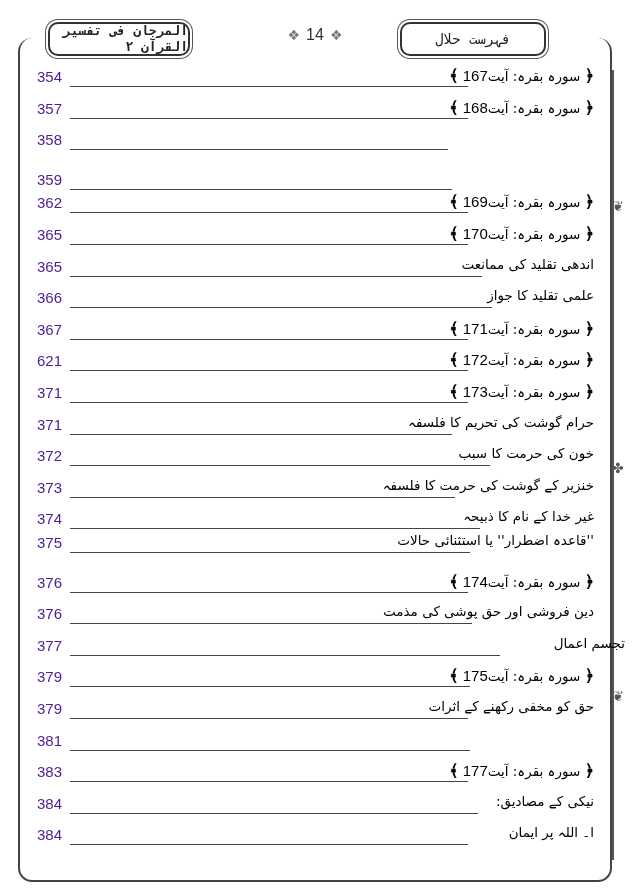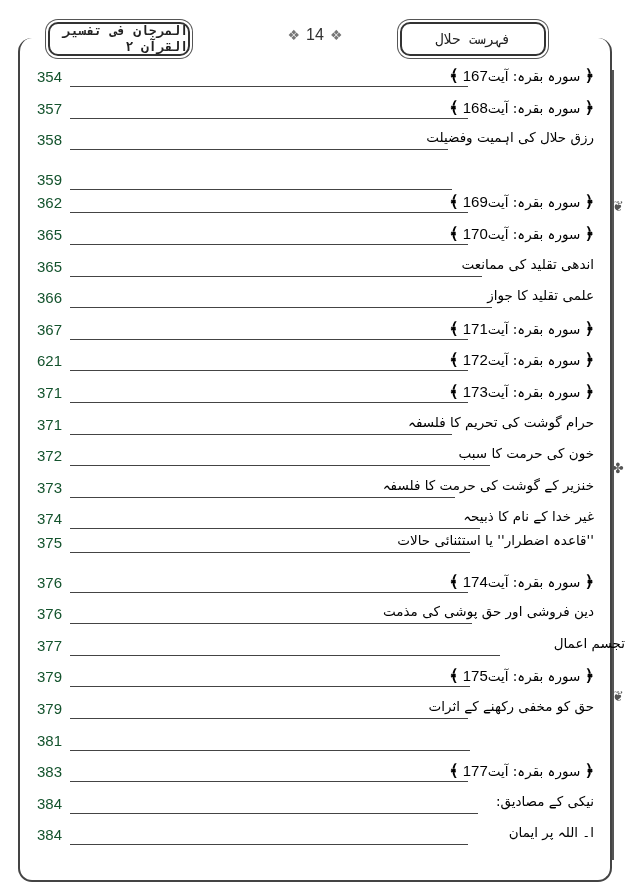--- a/index.html
+++ b/index.html
@@ -20,21 +20,21 @@
   .page-num .glyph { color:#777; font-size:14px; margin:0 6px; }
   .frame {
     position:absolute; left:18px; top:38px; width:590px; height:842px;
     border:2px solid #444; border-radius:14px;
     border-top:none;
   }
   .inner-line { position:absolute; left:612px; top:70px; width:2px; height:790px; background:#555; }
   .side-orn { position:absolute; left:612px; font-size:14px; color:#555; }
   .entries { position:absolute; left:0; top:64px; width:636px; }
   .row { position:absolute; left:0; width:636px; height:28px; }
-  .row .num { position:absolute; left:32px; top:4px; width:30px; text-align:right; font-family:"Liberation Sans", sans-serif; font-size:15px; color:#14532d; }
+  .row .num { position:absolute; left:32px; top:4px; width:30px; text-align:right; font-family:"Liberation Sans", sans-serif; font-size:15px; color:#4c1d95; }
   .row .leader { position:absolute; left:70px; height:1px; background:#444; top:22px; }
   .row .title { position:absolute; right:42px; top:2px; direction:rtl; font-family:"DejaVu Sans", sans-serif; font-size:13.5px; color:#000000; white-space:nowrap; }
   .title .br { font-weight:bold; font-size:16px; }
   .title .vn { font-family:"Liberation Sans", sans-serif; font-size:15px; }
 </style>
 </head>
 <body>
 
 <div class="frame"></div>
 <div class="inner-line"></div>
@@ -59,21 +59,20 @@
       <span class="title"><span class="br">﴿</span><span> سورہ بقرہ: آیت</span><span class="vn">167 </span><span class="br">﴾</span></span>
     </div>
     <div class="row" style="top: 31.6px;">
       <span class="num">357</span>
       <span class="leader" style="width: 398px;"></span>
       <span class="title"><span class="br">﴿</span><span> سورہ بقرہ: آیت</span><span class="vn">168 </span><span class="br">﴾</span></span>
     </div>
     <div class="row" style="top: 63.2px;">
       <span class="num">358</span>
       <span class="leader" style="width: 378px;"></span>
-      <span class="title">رزق حلال کی اہمیت وفضیلت</span>
     </div>
     <div class="row" style="top: 94.8px; margin-top: 8px;">
       <span class="num">359</span>
       <span class="leader" style="width: 382px;"></span>
     </div>
     <div class="row" style="top: 126.4px;">
       <span class="num">362</span>
       <span class="leader" style="width: 398px;"></span>
       <span class="title"><span class="br">﴿</span><span> سورہ بقرہ: آیت</span><span class="vn">169 </span><span class="br">﴾</span></span>
     </div>

